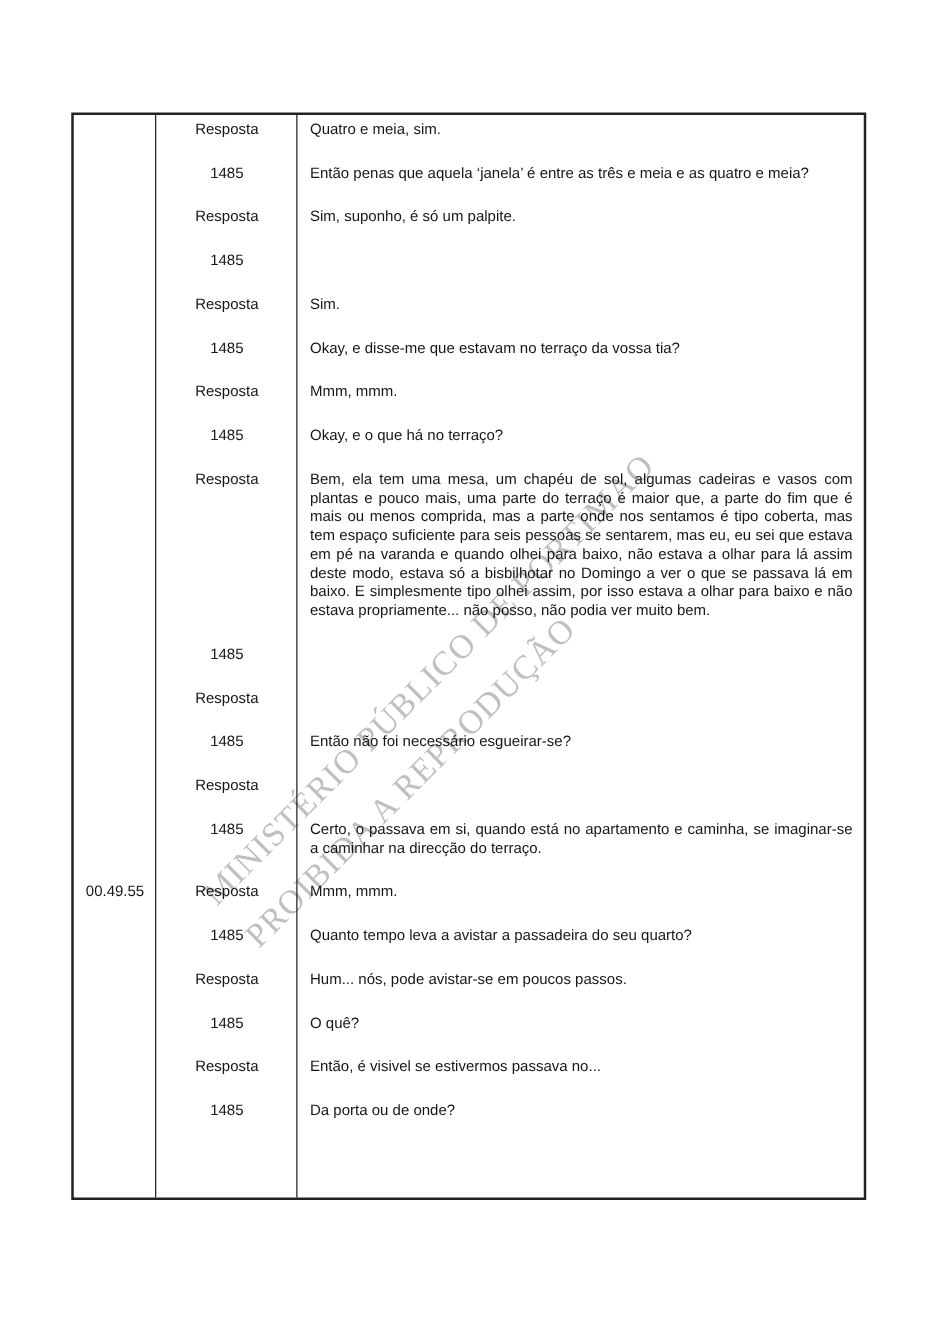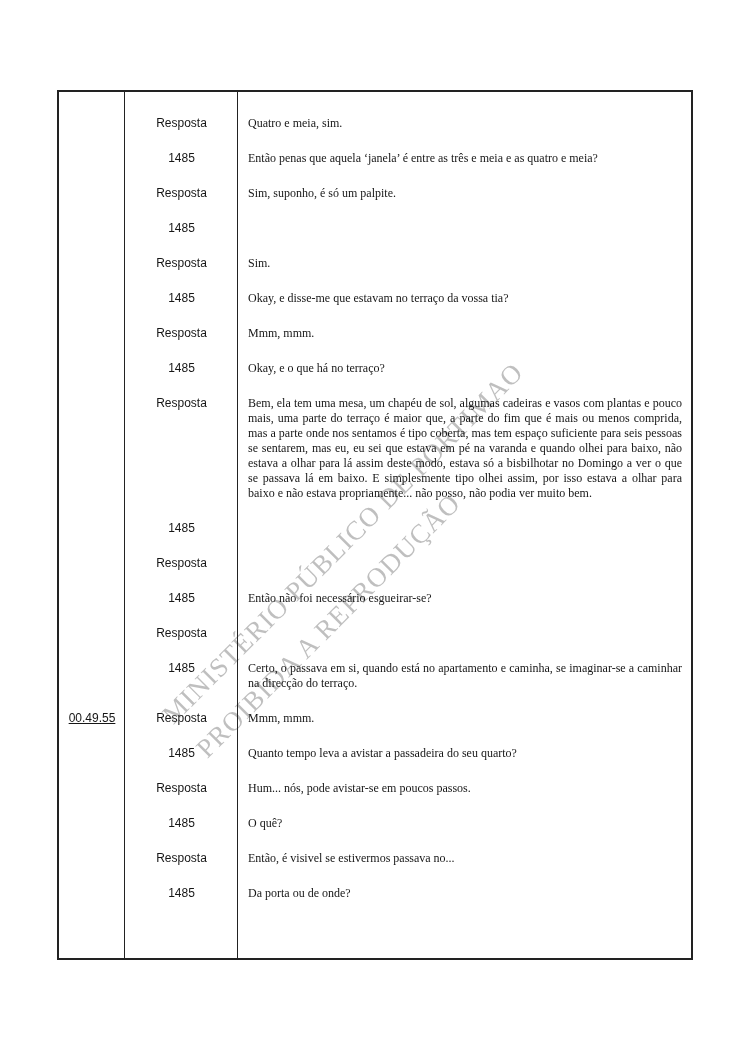--- a/index.html
+++ b/index.html
@@ -54,44 +54,41 @@
   .vline-2 { left: 178px; }
   .rows {
     position: absolute;
     inset: 0;
     padding-top: 4px;
     overflow: hidden;
   }
   .turn {
     display: flex;
     margin-bottom: 20px;
-    margin-top: 20px;
   }
   .c-time {
     flex: 0 0 auto;
     width: 66px;
     text-align: center;
     font-size: 12px;
     line-height: 15px;
-    text-decoration: underline;
   }
   .c-speaker {
     flex: 0 0 auto;
     width: 113px;
     text-align: center;
     font-size: 12px;
     line-height: 15px;
   }
   .c-text {
     flex: 1 1 auto;
     padding: 0 9px 0 10px;
     font-size: 12px;
     line-height: 15px;
     text-align: justify;
-    font-family: Liberation Serif, serif;
   }
 </style>
 </head>
 <body>
 
 <div class="page">
 
   <div class="watermark" aria-hidden="true">
     <div class="wm-line">MINISTÉRIO PÚBLICO DE PORTIMAO</div>
     <div class="wm-line">PROIBIDA A REPRODUÇÃO</div>

